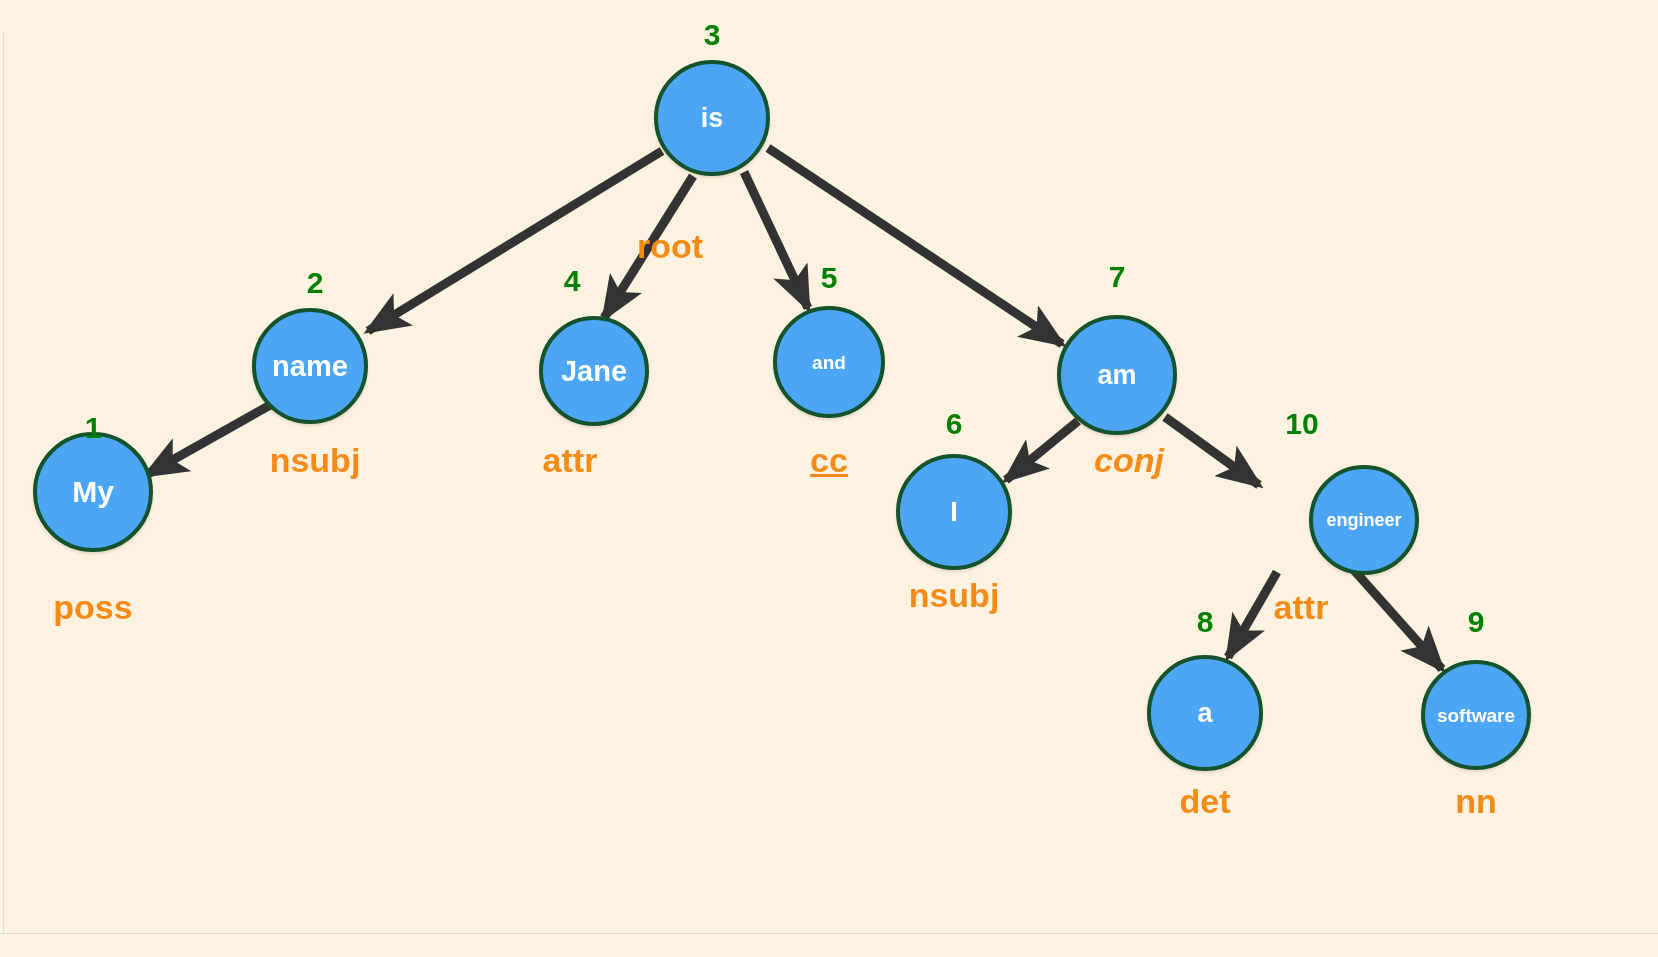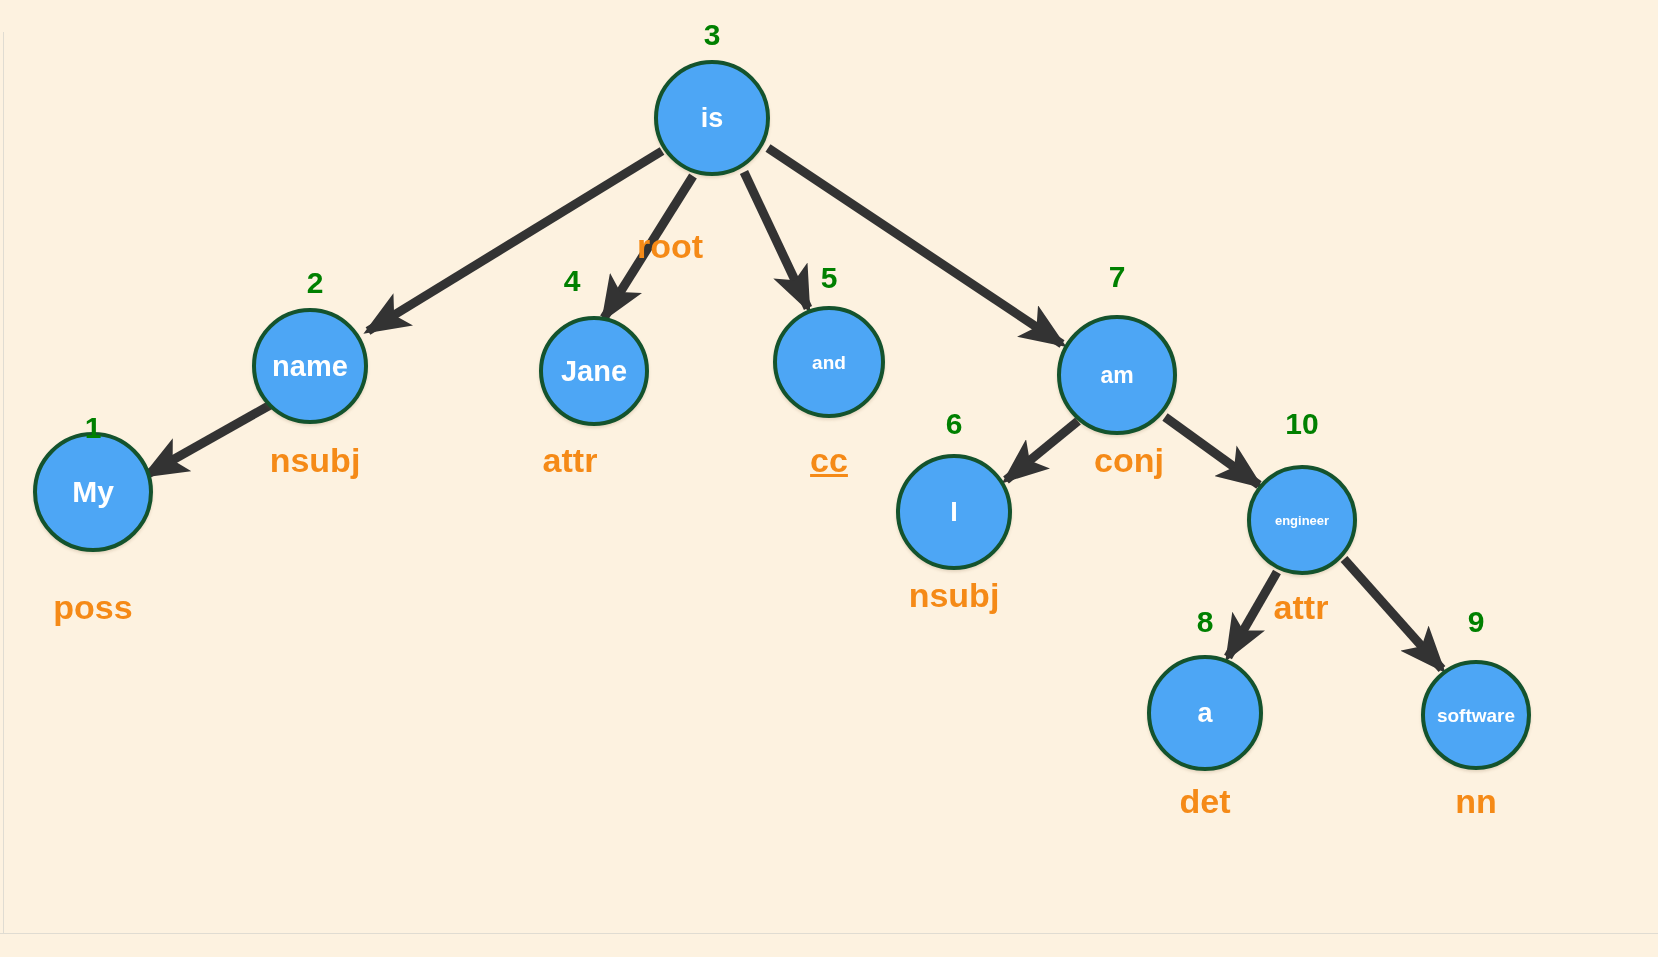--- a/index.html
+++ b/index.html
@@ -135,34 +135,34 @@
       <div class="node" style="left: 773px; top: 306px; width: 112px; height: 112px; font-size: 19px;">
         <span class="node-label">and</span>
       </div>
       <div class="dep" style="left: 829px; top: 443px; text-decoration: underline;">cc</div>
       <div class="idx" style="left: 954px; top: 409px;">6</div>
       <div class="node" style="left: 896px; top: 454px; width: 116px; height: 116px; font-size: 27px;">
         <span class="node-label">I</span>
       </div>
       <div class="dep" style="left: 954px; top: 578px;">nsubj</div>
       <div class="idx" style="left: 1117px; top: 262px;">7</div>
-      <div class="node" style="left: 1057px; top: 315px; width: 120px; height: 120px; font-size: 23px;">
+      <div class="node" style="left: 1057px; top: 315px; width: 120px; height: 120px; font-size: 27px;">
         <span class="node-label">am</span>
       </div>
-      <div class="dep" style="left: 1129px; top: 443px;">conj</div>
+      <div class="dep" style="left: 1129px; top: 443px; font-style: italic;">conj</div>
       <div class="idx" style="left: 1205px; top: 607px;">8</div>
       <div class="node" style="left: 1147px; top: 655px; width: 116px; height: 116px; font-size: 27px;">
         <span class="node-label">a</span>
       </div>
       <div class="dep" style="left: 1205px; top: 784px;">det</div>
       <div class="idx" style="left: 1476px; top: 607px;">9</div>
       <div class="node" style="left: 1421px; top: 660px; width: 110px; height: 110px; font-size: 19px;">
         <span class="node-label">software</span>
       </div>
       <div class="dep" style="left: 1476px; top: 784px;">nn</div>
       <div class="idx" style="left: 1302px; top: 409px;">10</div>
-      <div class="node" style="left: 1247px; top: 465px; width: 110px; height: 110px; font-size: 13px;">
+      <div class="node" style="left: 1309px; top: 465px; width: 110px; height: 110px; font-size: 18px;">
         <span class="node-label">engineer</span>
       </div>
       <div class="dep" style="left: 1301px; top: 590px;">attr</div>
     </div>
 
 </div>
 
 </body></html>

